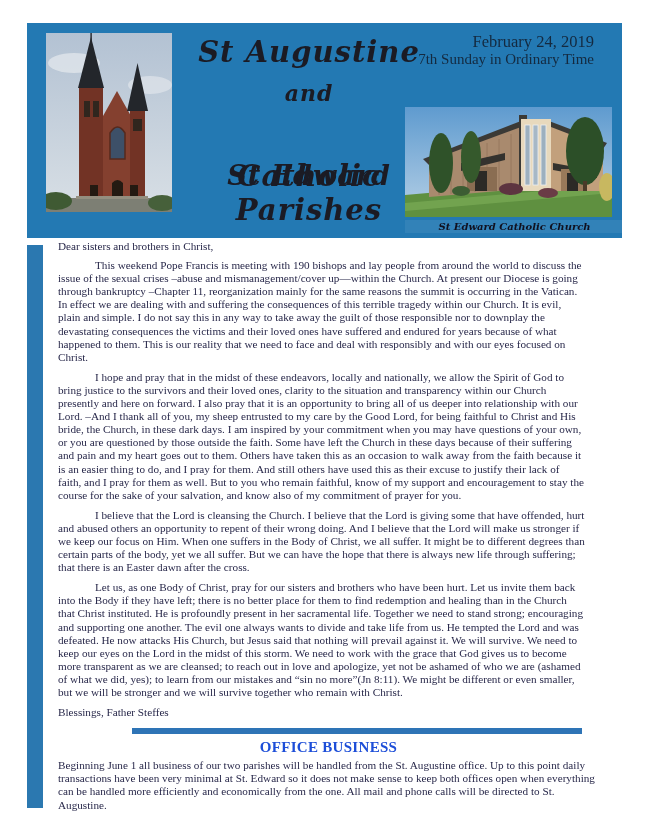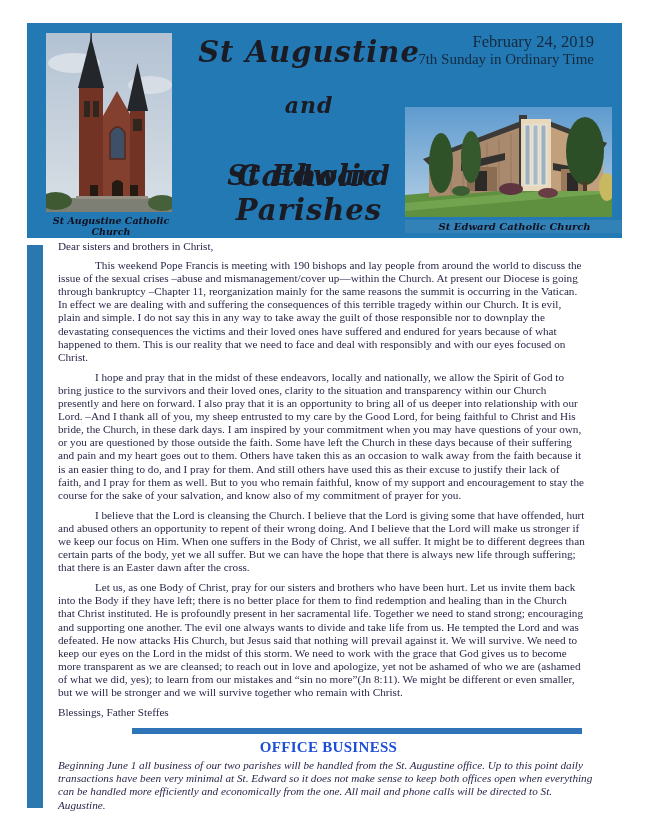--- a/index.html
+++ b/index.html
@@ -22,39 +22,39 @@
              font-family:"DejaVu Serif", serif; font-style:italic; font-weight:bold; }
   .caption1 { left:6px; top:192px; width:156px; font-size:9.5px; }
   .caption2 { left:378px; top:197px; width:219px; font-size:10px;
               background:rgba(255,255,255,0.07); padding:1px 0; }
 
   .title-block { position:absolute; left:132px; top:0; width:300px; height:256px;
                  text-align:center; color:#1b1b24;
                  font-family:"DejaVu Serif", serif; font-style:italic; font-weight:bold; }
   .title-line { position:absolute; left:0; width:100%; letter-spacing:1px; }
   .t1 { top:12px;  font-size:29px; }
-  .t2 { top:69px;  font-size:22px; }
+  .t2 { top:57px;  font-size:22px; }
   .t3 { top:93px;  font-size:27px;margin-top:44px; }
   .t4 { top:136px; font-size:29px; }
 
   .date-block { position:absolute; right:28px; top:9px; text-align:right; color:#142a40; }
   .date-line1 { font-size:16.5px; line-height:19px; }
   .date-line2 { font-size:15px; line-height:16px; }
 
   
   .content { position:absolute; left:58px; top:240px; width:541px;
              font-size:11.2px; line-height:13.1px; color:#28284a; }
   .salutation { margin:0 0 6px 0; }
   .para { margin:0 14px 7px 0; text-indent:37px; }
   .closing { margin:1px 0 0 0; }
 
   .divider { width:450px; height:6px; background:#2e74b6; margin:9px 0 7px 74px; }
   .office-heading { text-align:center; font-weight:bold; font-size:15px;
                     color:#1d4ed8; margin:0 0 5px 0; letter-spacing:0.3px; }
-  .office-body { margin:0;font-style:italic; }
+  .office-body { margin:0; }
 </style>
 </head>
 <body>
 
 <div class="page">
 
   <div class="banner">
 
     <div class="photo-frame photo1">
       <svg viewBox="0 0 126 179" preserveAspectRatio="none">
@@ -88,21 +88,20 @@
 
         <path d="M66 166 L66 150 Q71.5 144 77 150 L77 166 Z" fill="#241a12"></path>
         <rect x="44" y="152" width="8" height="14" fill="#241a12"></rect>
         <rect x="84" y="152" width="8" height="14" fill="#241a12"></rect>
 
         <ellipse cx="10" cy="168" rx="16" ry="9" fill="#3f5a33"></ellipse>
         <ellipse cx="116" cy="170" rx="14" ry="8" fill="#46603a"></ellipse>
         <rect x="30" y="163" width="72" height="3" fill="#948f80"></rect>
       </svg>
     </div>
-    <div class="caption caption1">St Augustine Catholic Church</div>
 
     <div class="title-block">
       <div class="title-line t1">St Augustine</div>
       <div class="title-line t2">and</div>
       <div class="title-line t3">St Edward</div>
       <div class="title-line t4">Catholic Parishes</div>
     </div>
 
     <div class="date-block">
       <div class="date-line1">February 24, 2019</div>

